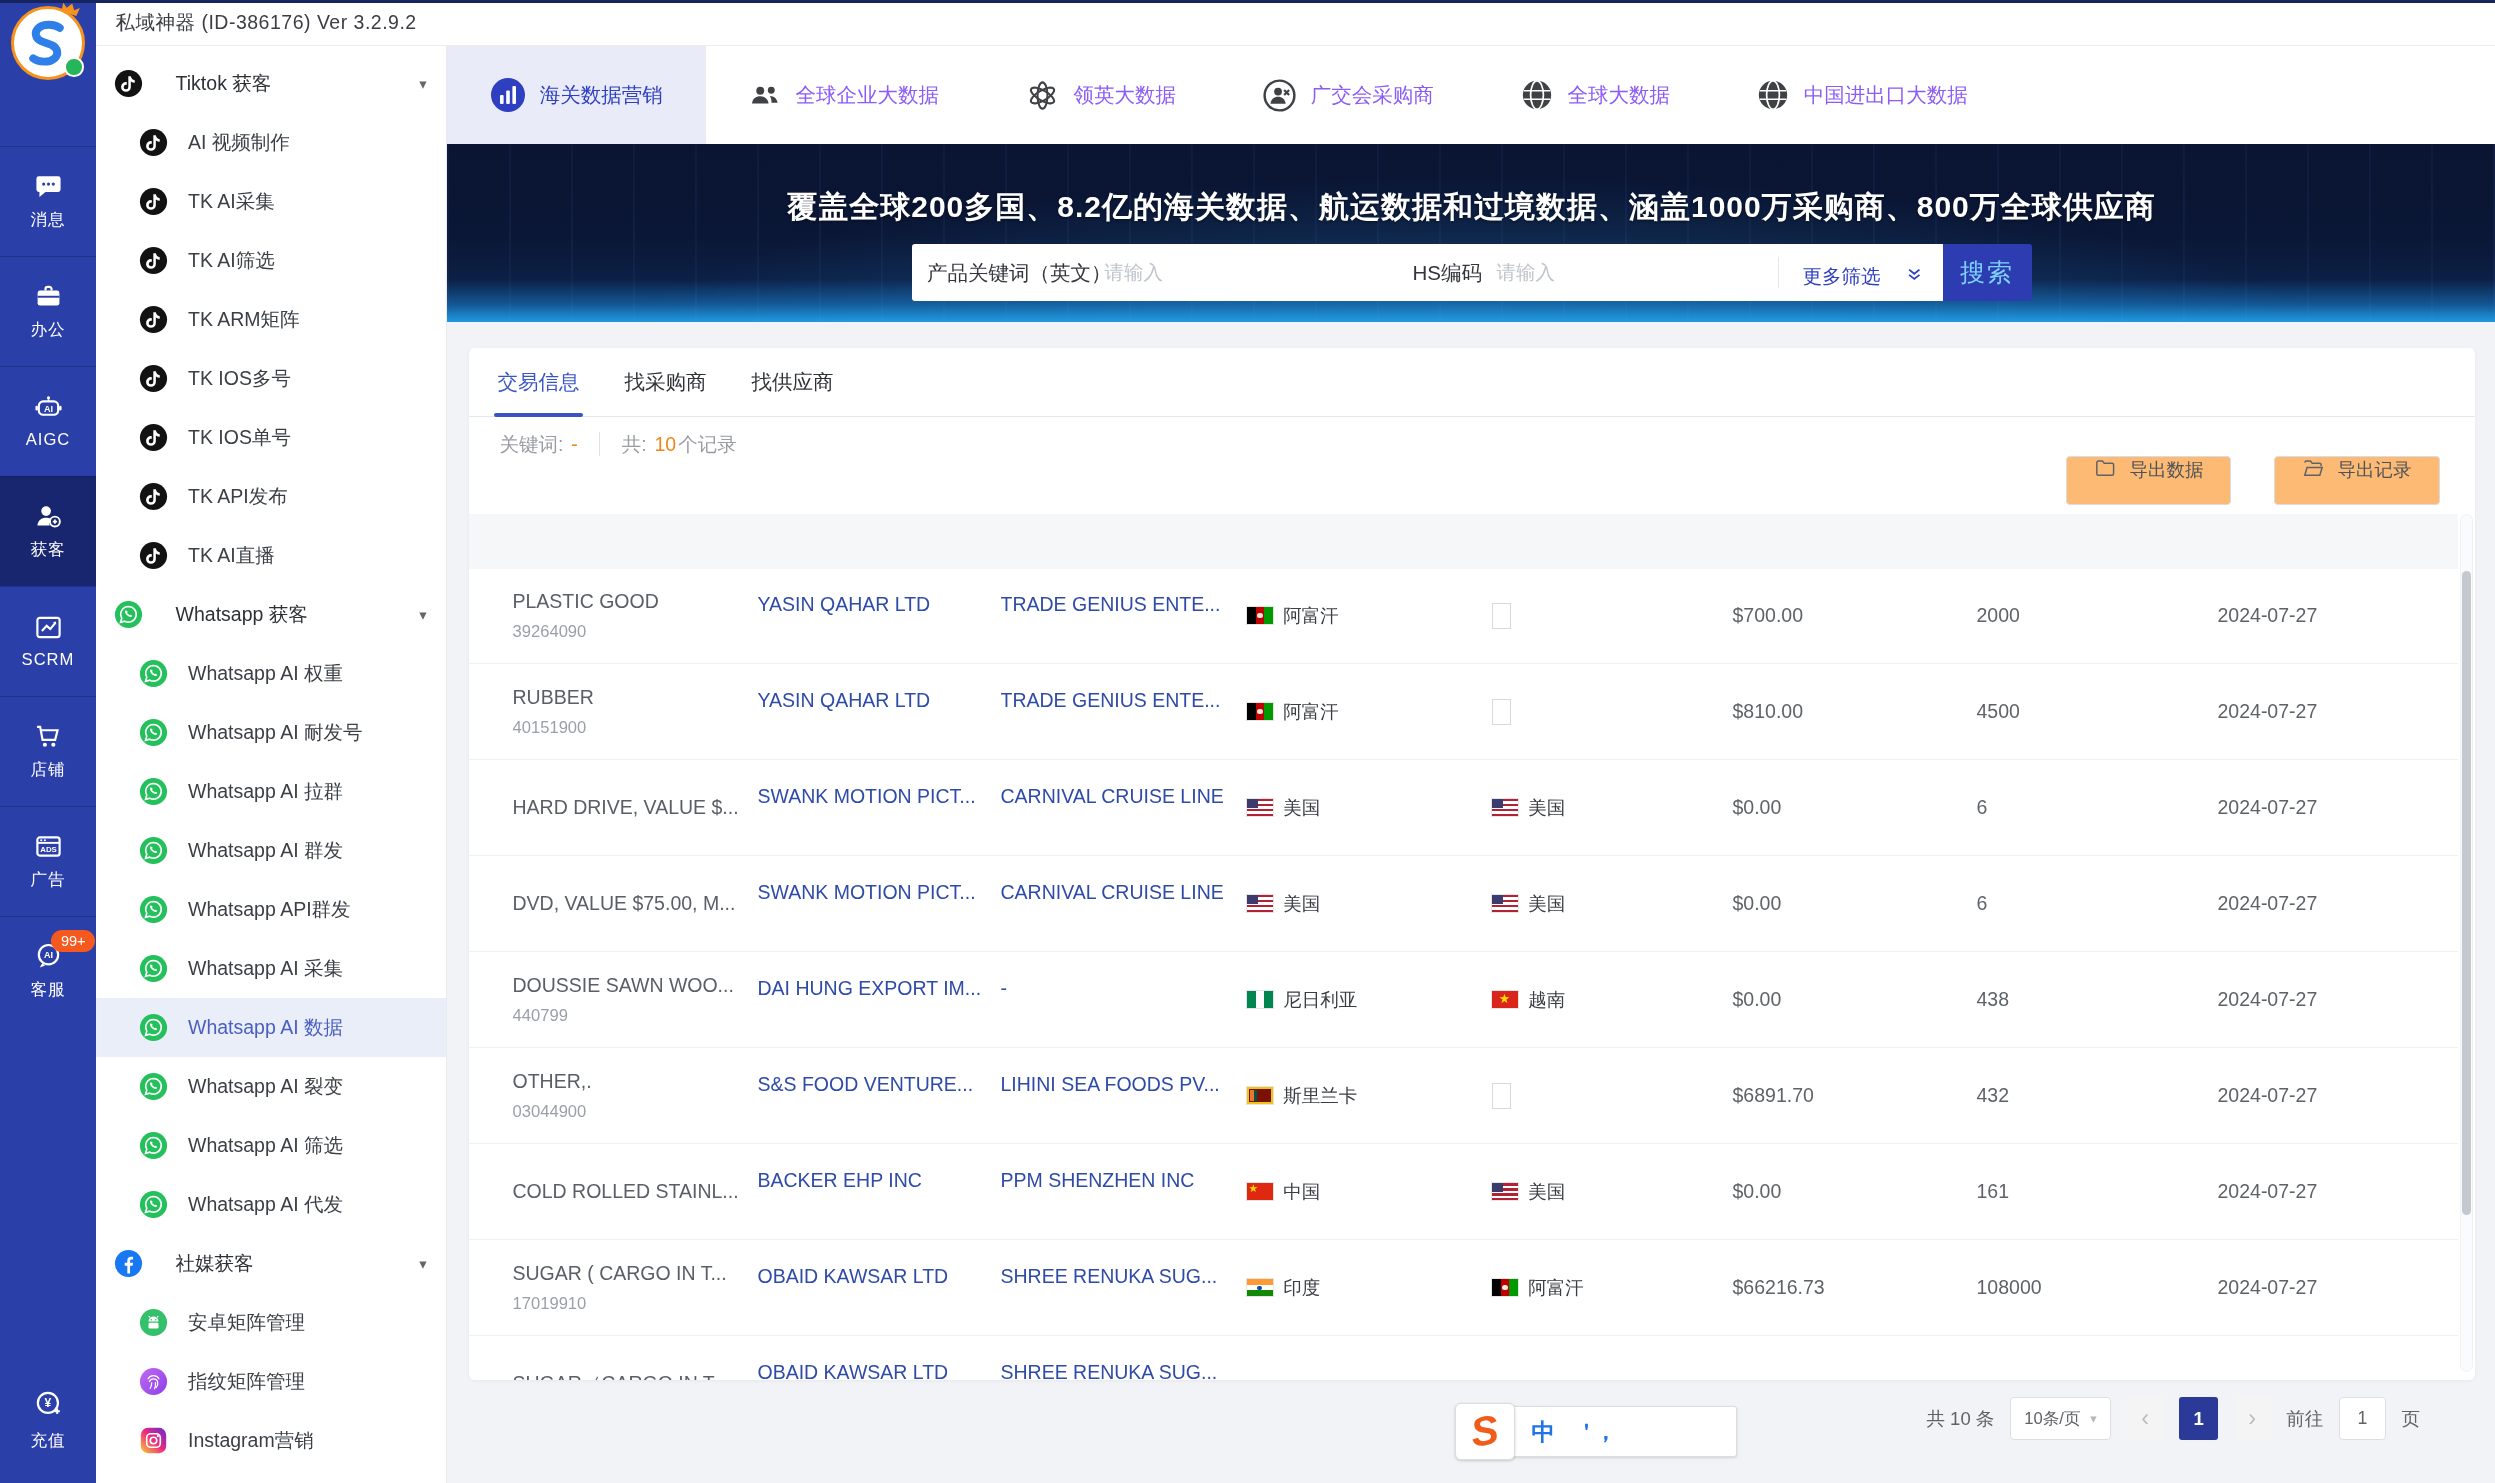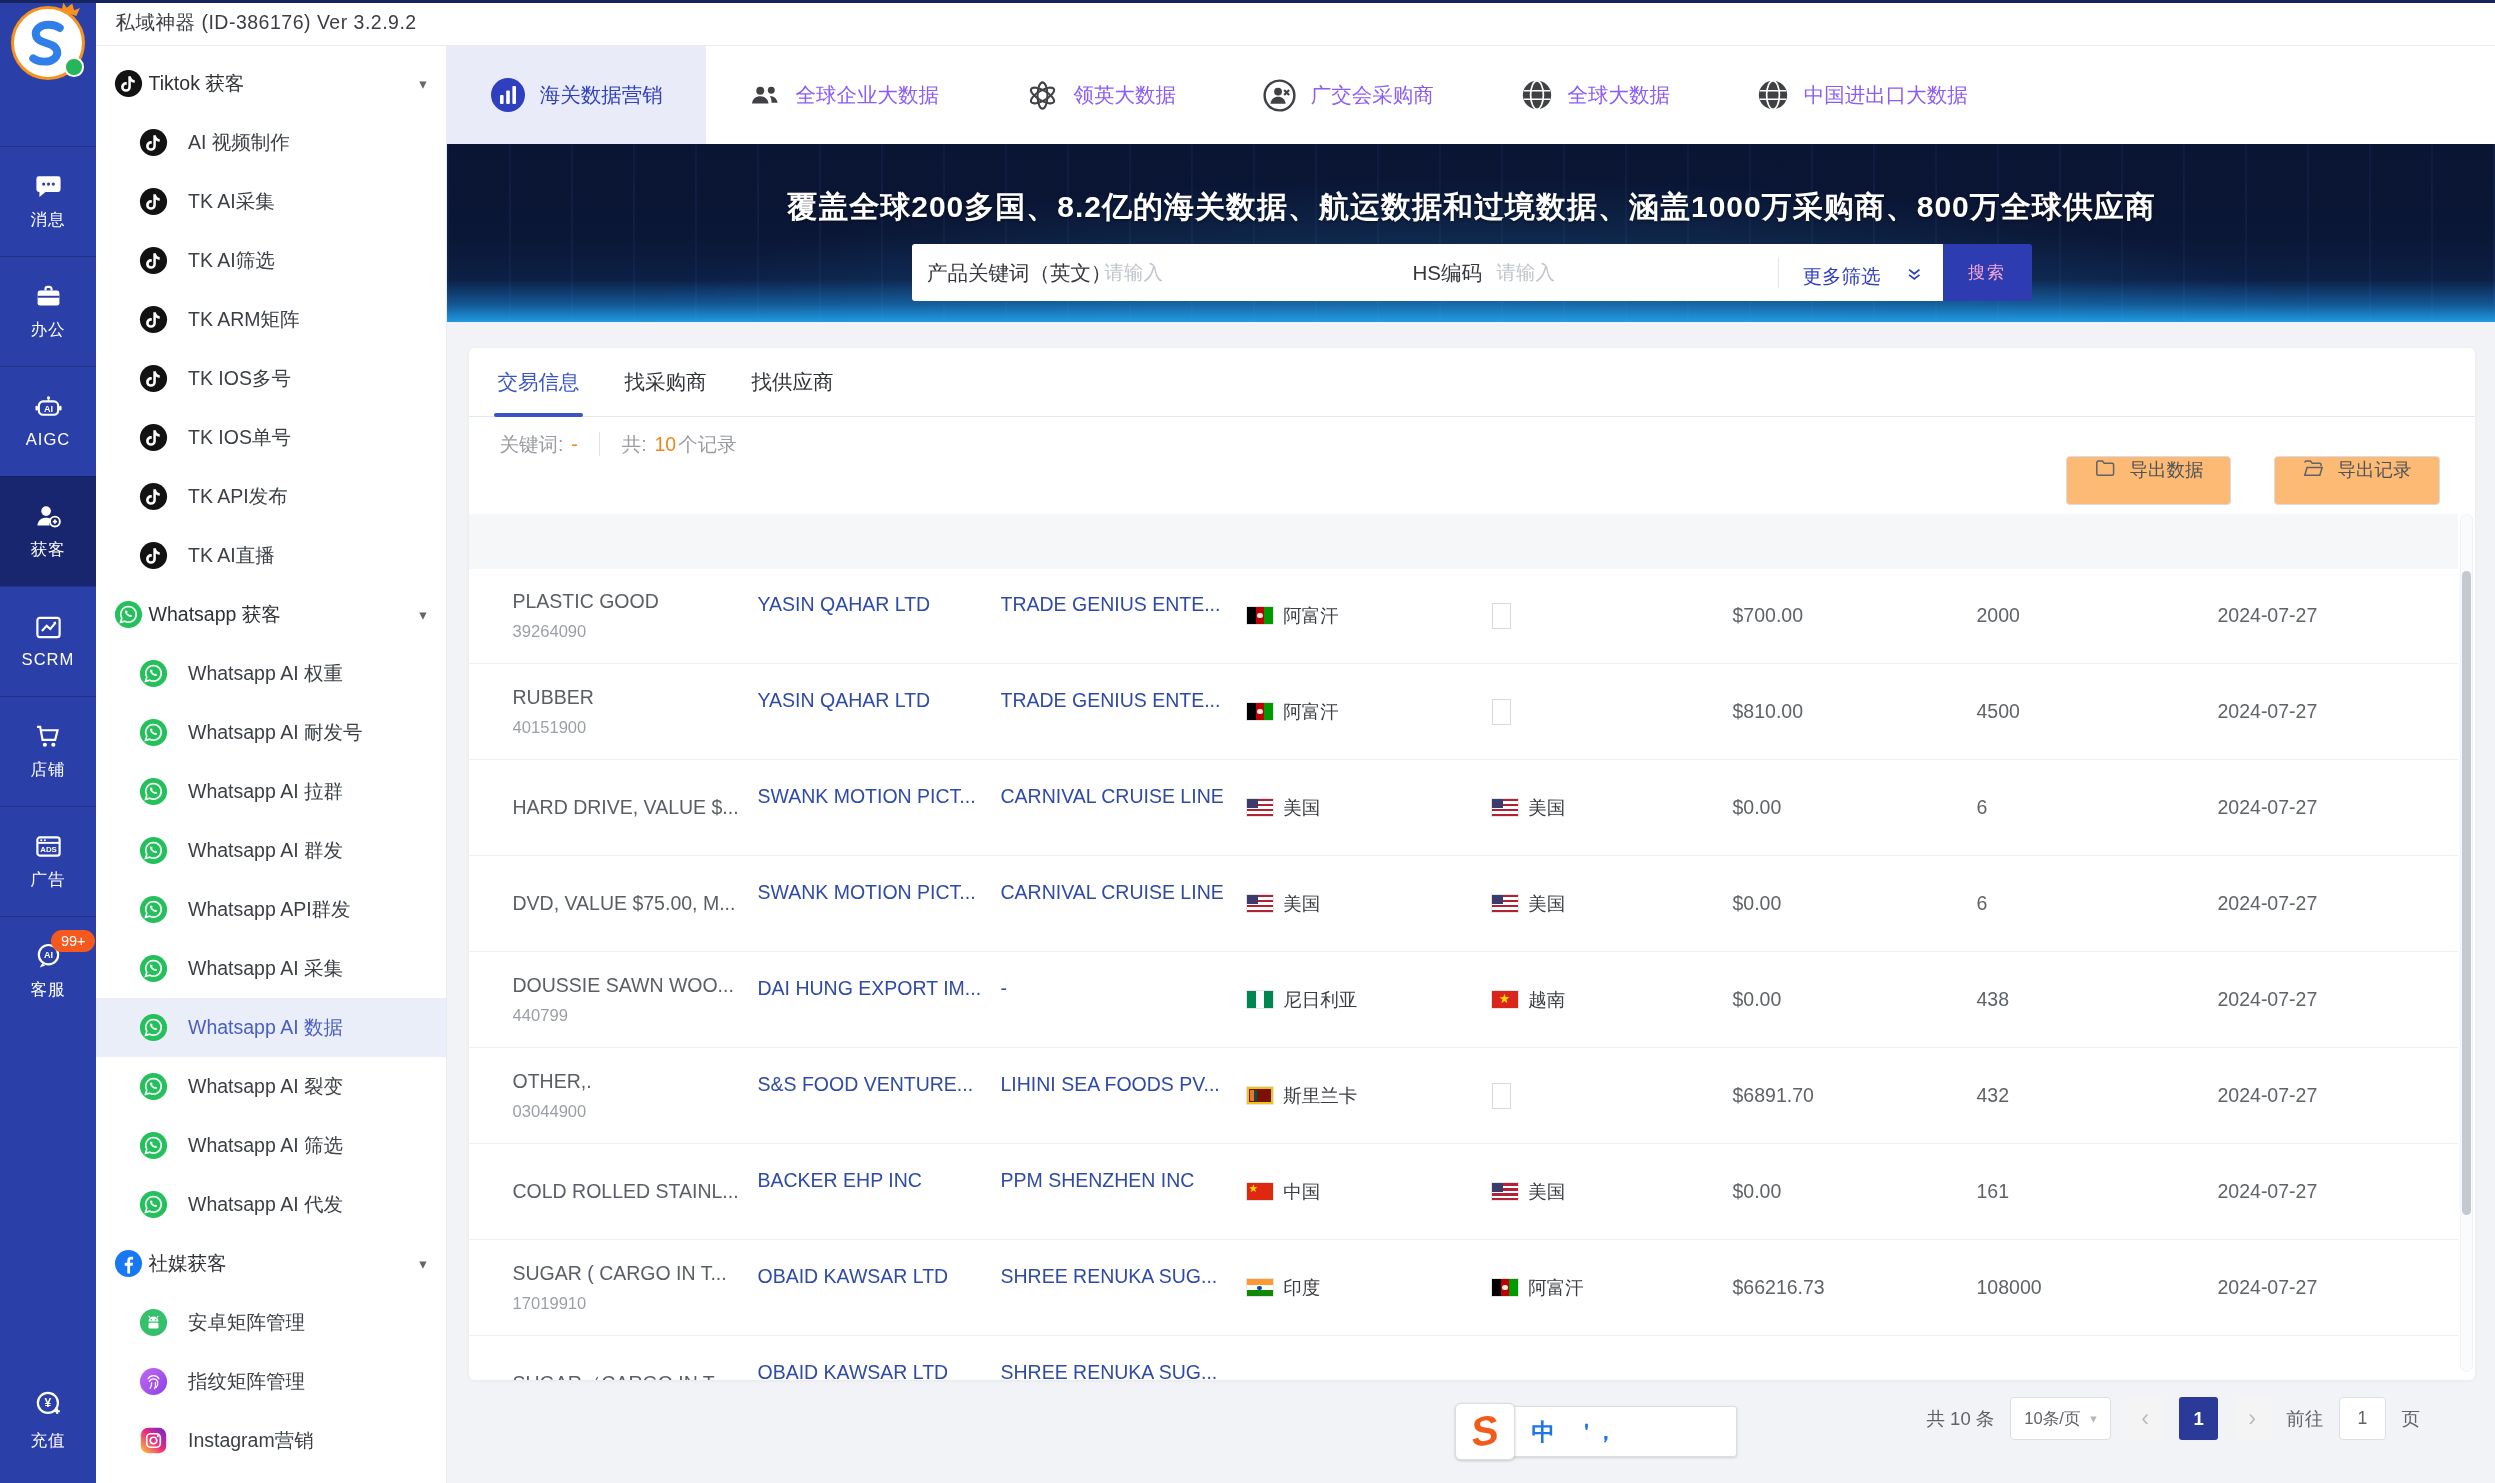--- a/index.html
+++ b/index.html
@@ -28,21 +28,21 @@
   .side-item .lbl { color:#fff; font-size:16.6px; letter-spacing:1px; }
   .side-item .iconwrap { position:relative; width:29px; height:29px; }
   .badge { position:absolute; top:-11.7px; left:17.6px; background:#f5591d; color:#fff; font-size:14.6px; padding:2.9px 9.8px; border-radius:12.7px; white-space:nowrap; }
   .side-bottom { position:absolute; bottom:15.6px; left:0; right:0; height:94px; display:flex; flex-direction:column; align-items:center; justify-content:center; gap:7.8px; cursor:pointer; }
   .side-bottom .lbl { color:#fff; font-size:16.6px; letter-spacing:1px; }
 
   
   .submenu { position:absolute; left:96px; top:46px; width:351px; bottom:0; background:#fff; border-right:1px solid #e8eaee; padding-top:7.8px; z-index:10; overflow:hidden; }
   .sm-row { height:59px; display:flex; align-items:center; cursor:pointer; position:relative; }
   .sm-row.group { padding-left:17.6px; }
-  .sm-row.group .sm-label { font-size:19.5px; color:#2e3136; margin-left:6px; }
+  .sm-row.group .sm-label { font-size:19.5px; color:#2e3136; margin-left:33px; }
   .sm-row.group::after { content:"▾"; position:absolute; right:19.5px; color:#666; font-size:14.6px; }
   .sm-row.item { padding-left:43px; }
   .sm-row.item .sm-label { font-size:19.5px; color:#3c4046; margin-left:20px; }
   .sm-row.item.active { background:#e9eef9; }
   .sm-row.item.active .sm-label { color:#4a5fc1; }
   .sm-ic { width:29px; height:29px; flex:0 0 29px; }
   .sm-ic svg { width:29px; height:29px; display:block; }
 
   
   .main { position:absolute; left:447px; top:46px; right:0; bottom:0; background:#f2f3f6; }
@@ -59,21 +59,21 @@
                radial-gradient(ellipse at 50% 120%, rgba(40,160,230,.35), transparent 60%); }
   .banner-headline { position:absolute; top:43px; left:0; width:100%; text-align:center; font-size:30px; font-weight:bold; color:#fff; letter-spacing:1px; text-shadow:0 1px 2.9px rgba(0,0,0,.5); }
   .search-row { position:absolute; top:100px; left:50%; transform:translateX(-50%); display:flex; height:57px; }
   .search-box { width:1031px; background:#fff; border-radius:2.9px 0 0 2.9px; position:relative; }
   .sb-label { position:absolute; top:0; height:57px; display:flex; align-items:center; font-size:20.5px; color:#33363c; }
   .sb-ph { position:absolute; top:0; height:57px; display:flex; align-items:center; font-size:19.5px; color:#c0c4cc; }
   .kw-label { left:15.6px; } .kw-ph { left:193px; }
   .hs-label { left:501px; } .hs-ph { left:585px; }
   .sb-divider { position:absolute; left:866px; top:12.7px; width:1px; height:31px; background:#e3e6eb; }
   .more-filters { position:absolute; left:891px; top:0; height:65px; display:flex; align-items:center; gap:25px; font-size:19.5px; color:#2e3fc0; cursor:pointer; }
-  .search-btn { width:89px; background:#2e3cb2; color:#f9a8d4; font-size:17px; display:flex; align-items:center; justify-content:center; border-radius:0 2.9px 2.9px 0; cursor:pointer; letter-spacing:2px; }
+  .search-btn { width:89px; background:#2e3cb2; color:#7dd3fc; font-size:25px; display:flex; align-items:center; justify-content:center; border-radius:0 2.9px 2.9px 0; cursor:pointer; letter-spacing:2px; }
 
   
   .card { position:absolute; left:21.5px; top:302px; right:21.5px; height:1032px; background:#fff; border-radius:5.9px; overflow:hidden; box-shadow:0 1px 3.9px rgba(0,0,0,.05); }
   .tabs { position:absolute; top:0; left:0; right:0; height:69px; border-bottom:1px solid #e4e7ed; display:flex; padding-left:29px; gap:45px; }
   .tab { display:flex; align-items:center; font-size:20.5px; color:#303338; position:relative; cursor:pointer; }
   .tab.active { color:#3a54c5; }
   .tab.active::after { content:""; position:absolute; left:-3.9px; right:-3.9px; bottom:-1px; height:3.9px; background:#3a54c5; border-radius:2px; }
 
   .summary { position:absolute; top:66px; height:60px; left:31px; display:flex; align-items:center; font-size:19.5px; color:#9a9ca3; }
   .kw-value { color:#f08519; margin-left:7.8px; }

